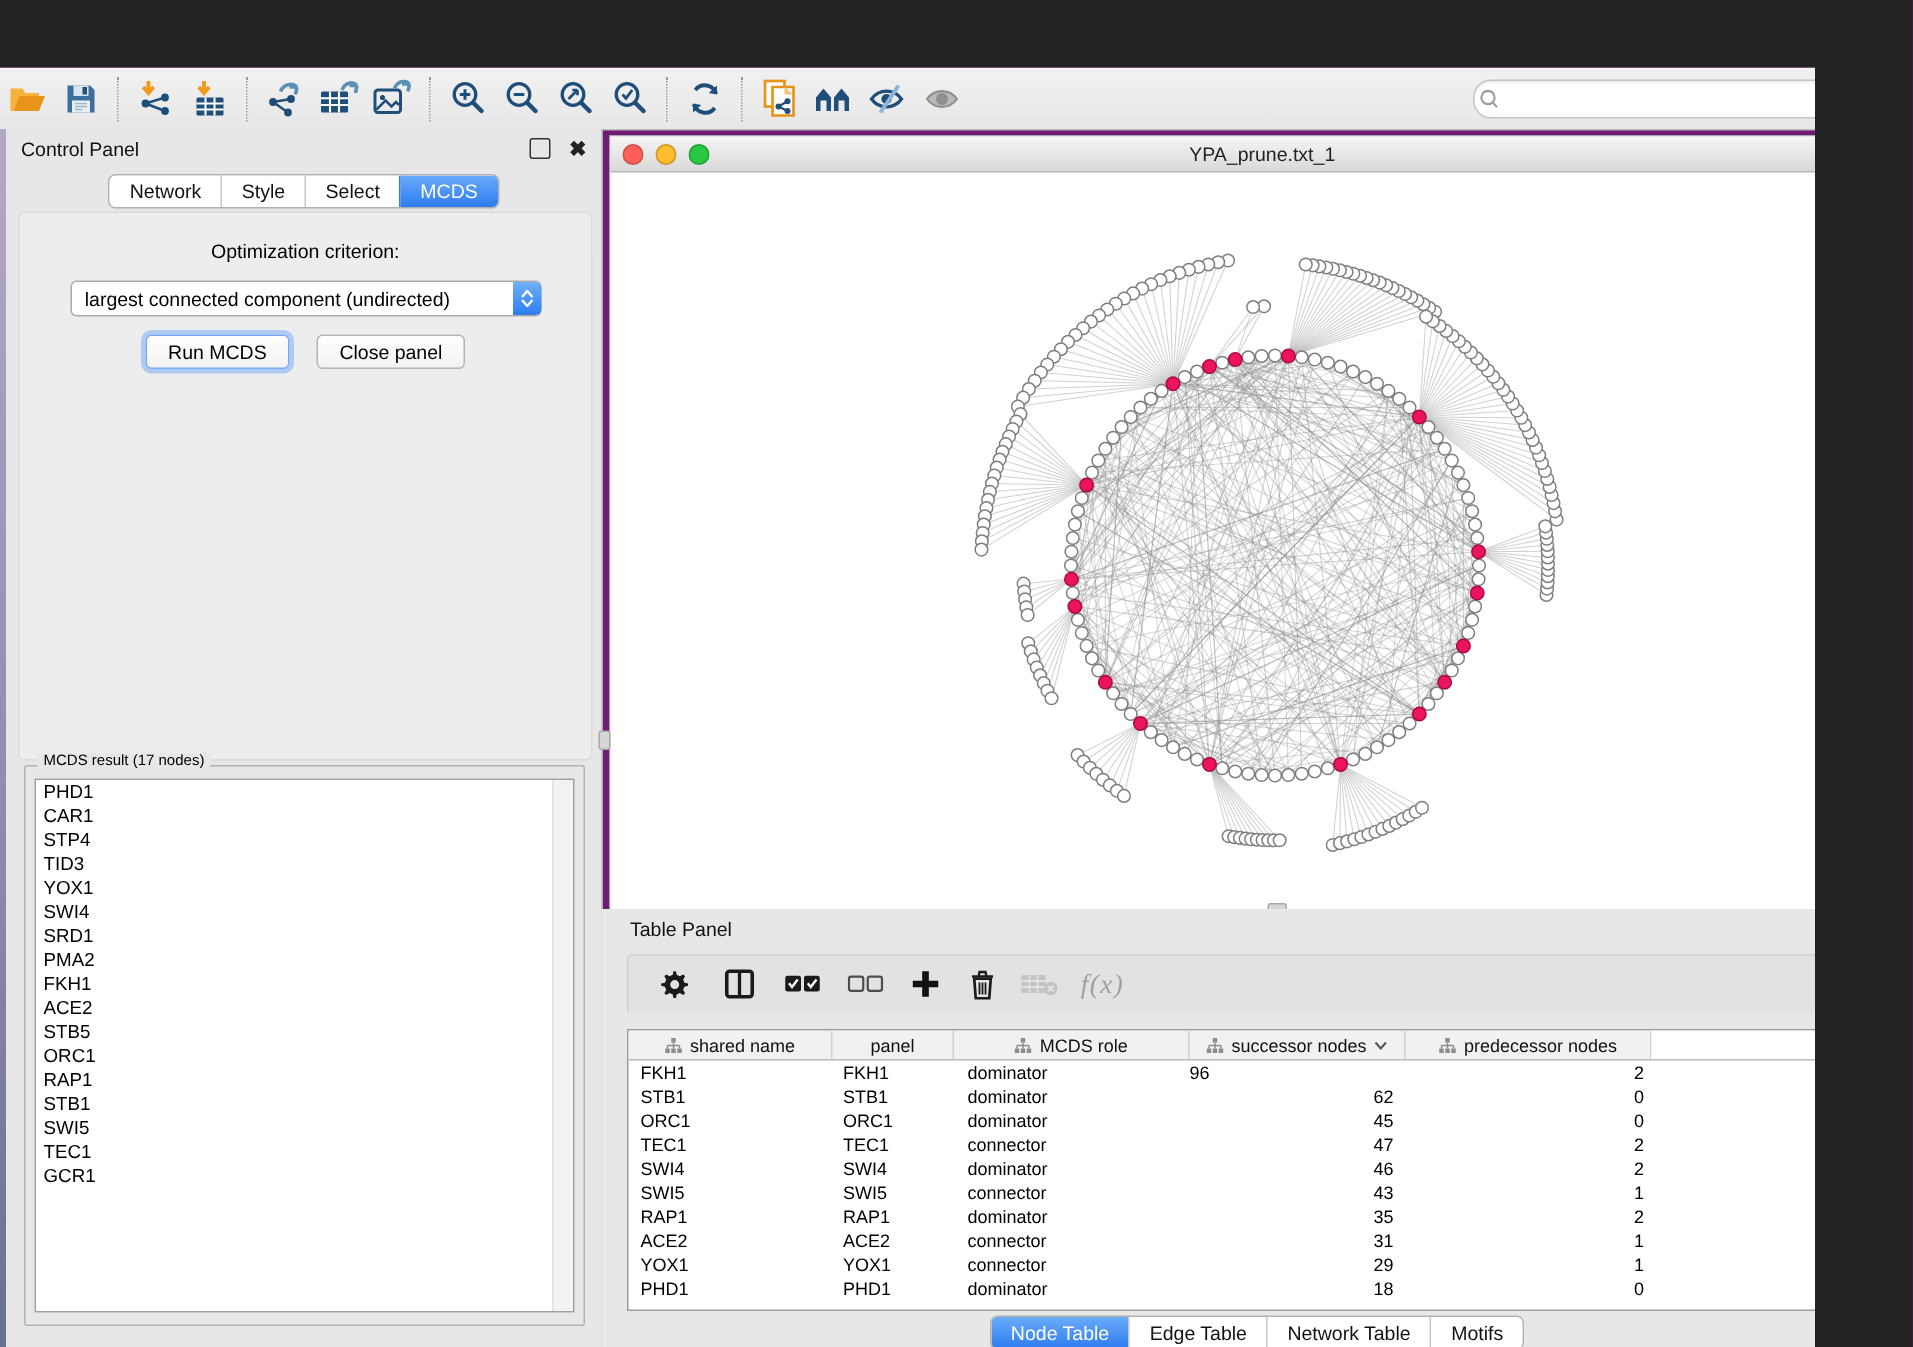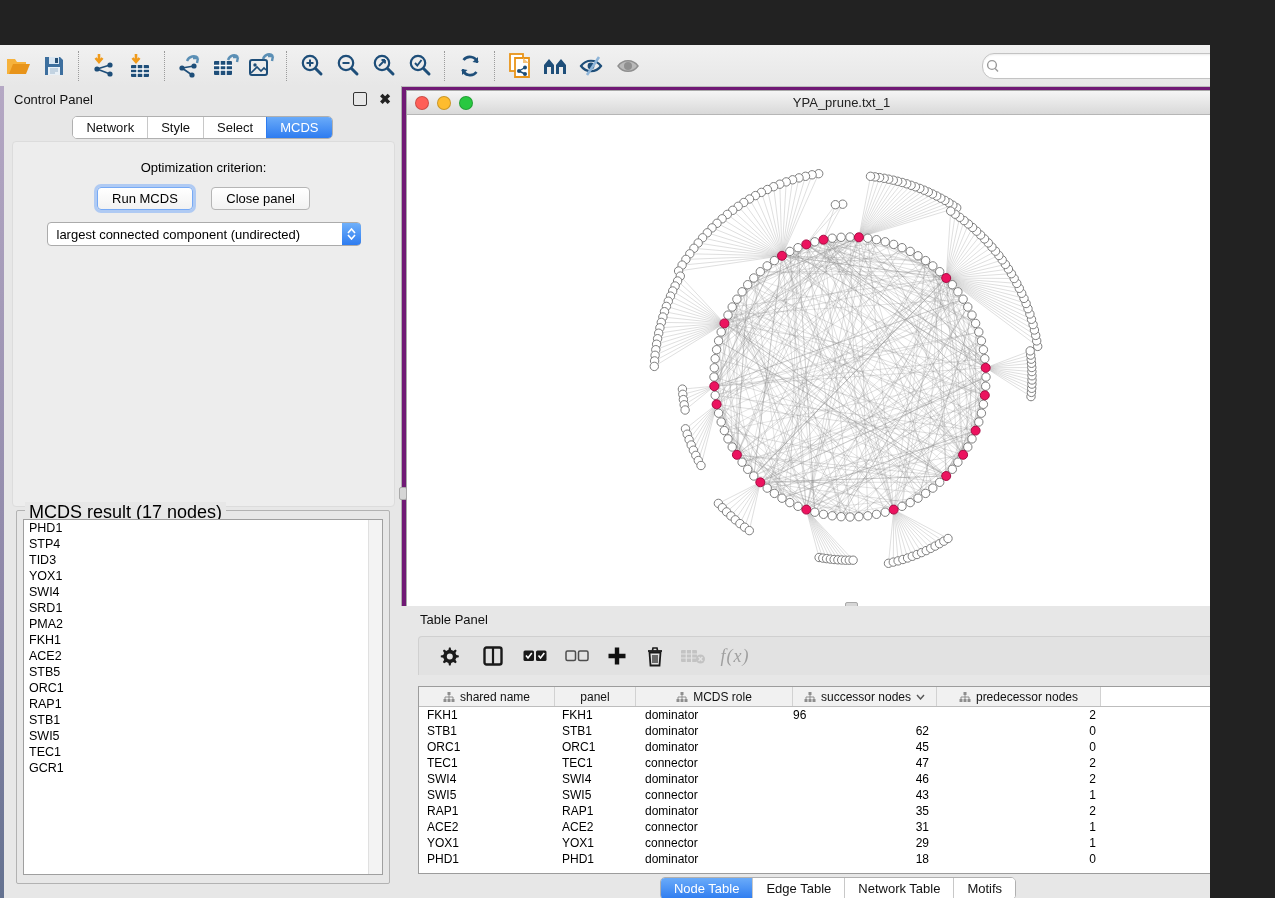--- a/index.html
+++ b/index.html
@@ -28,21 +28,21 @@
   #cp-inner{left:8px;top:55px;width:381px;height:364px;background:#ededed;border:1px solid #dcdcdc;border-radius:4px;}
   #opt-label{margin-top:18px;text-align:center;font-size:13px;color:#000;}
   #opt-select{margin:12px auto 0;width:312px;height:22px;background:#fff;border:1px solid #ababab;border-radius:4px;display:flex;align-items:center;position:relative;}
   #opt-select .sel-text{flex:1;font-size:13px;padding-left:9px;white-space:nowrap;}
   #opt-stepper{width:19px;height:22px;margin-right:-1px;border-radius:0 4px 4px 0;background:linear-gradient(#6fb0fa,#2e7cf0);display:flex;flex-direction:column;align-items:center;justify-content:center;color:#fff;}
   #opt-stepper svg{display:block;}
   #cp-buttons{margin-top:12px;text-align:center;}
   .push-btn{display:inline-block;background:linear-gradient(#ffffff,#f2f2f2);border:1px solid #b5b5b5;border-radius:4px;font-size:13px;padding:3px 14px;color:#000;}
   #run-btn{border-color:#77aaf5;box-shadow:0 0 0 3px rgba(100,160,250,.45);margin-right:14px;}
   #mcds-fieldset{left:12px;top:424px;width:372px;height:372px;border:1px solid #b2b2b2;border-radius:2px;}
-  #mcds-legend{position:absolute;left:8px;top:-9px;background:#e7e7e7;padding:0 4px;font-size:18px;color:#000;}
+  #mcds-legend{position:absolute;left:8px;top:-9px;background:#e7e7e7;padding:0 4px;font-size:10px;color:#000;}
   #mcds-list{position:absolute;left:6px;top:8px;width:358px;height:354px;background:#fff;border:1px solid #9f9f9f;overflow:hidden;}
   #mcds-scroll{position:absolute;right:0;top:0;width:13px;height:100%;background:#f3f3f3;border-left:1px solid #e0e0e0;}
   .mcds-item{font-size:12.5px;line-height:16px;padding-left:5px;color:#000;}
   
   #net-window{left:406px;top:45px;width:869px;height:516px;background:#fff;border:1px solid #a8a8a8;border-bottom:none;}
   #net-titlebar{height:23px;background:linear-gradient(#f5f5f5,#d9d9d9);border-bottom:1px solid #b6b6b6;display:flex;align-items:center;position:relative;}
   .light{width:12px;height:12px;border-radius:50%;margin-left:8px;border:0.5px solid rgba(0,0,0,.2);}
   #net-title{position:absolute;left:0;right:0;text-align:center;font-size:13px;color:#222;}
   #net-canvas{width:869px;height:492px;background:#fff;}
   #vsplit-handle{left:399px;top:442px;width:6px;height:11px;background:#d6d6d6;border:1px solid #a9a9a9;border-radius:2px;}
@@ -227,41 +227,42 @@
     <div id="cp-tabs-row" class="abs">
       <span class="seg" id="cp-tabs">
           <span class="tab">Network</span>
           <span class="tab">Style</span>
           <span class="tab">Select</span>
           <span class="tab active">MCDS</span>
         </span>
     </div>
     <div id="cp-inner" class="abs">
       <div id="opt-label">Optimization criterion:</div>
-      <div id="cp-buttons">
-        <span class="push-btn" id="run-btn">Run MCDS</span>
-        <span class="push-btn">Close panel</span>
-      </div>
       <div id="opt-select">
         <span class="sel-text">largest connected component (undirected)</span>
         <span id="opt-stepper">
           <svg width="9" height="6" viewBox="0 0 9 6">
               <path d="M1 5 L4.5 1 L8 5" fill="none" stroke="#fff" stroke-width="1.6"></path>
             </svg>
           <svg width="9" height="6" viewBox="0 0 9 6">
               <path d="M1 1 L4.5 5 L8 1" fill="none" stroke="#fff" stroke-width="1.6"></path>
             </svg>
         </span>
       </div>
+      <div id="cp-buttons">
+        <span class="push-btn" id="run-btn">Run MCDS</span>
+        <span class="push-btn">Close panel</span>
+      </div>
     </div>
     <div id="mcds-fieldset" class="abs">
       <span id="mcds-legend">MCDS result (17 nodes)</span>
       <div id="mcds-list">
         <div id="mcds-items">
             <div class="mcds-item">PHD1</div>
+            <div class="mcds-item">CAR1</div>
             <div class="mcds-item">STP4</div>
             <div class="mcds-item">TID3</div>
             <div class="mcds-item">YOX1</div>
             <div class="mcds-item">SWI4</div>
             <div class="mcds-item">SRD1</div>
             <div class="mcds-item">PMA2</div>
             <div class="mcds-item">FKH1</div>
             <div class="mcds-item">ACE2</div>
             <div class="mcds-item">STB5</div>
             <div class="mcds-item">ORC1</div>

